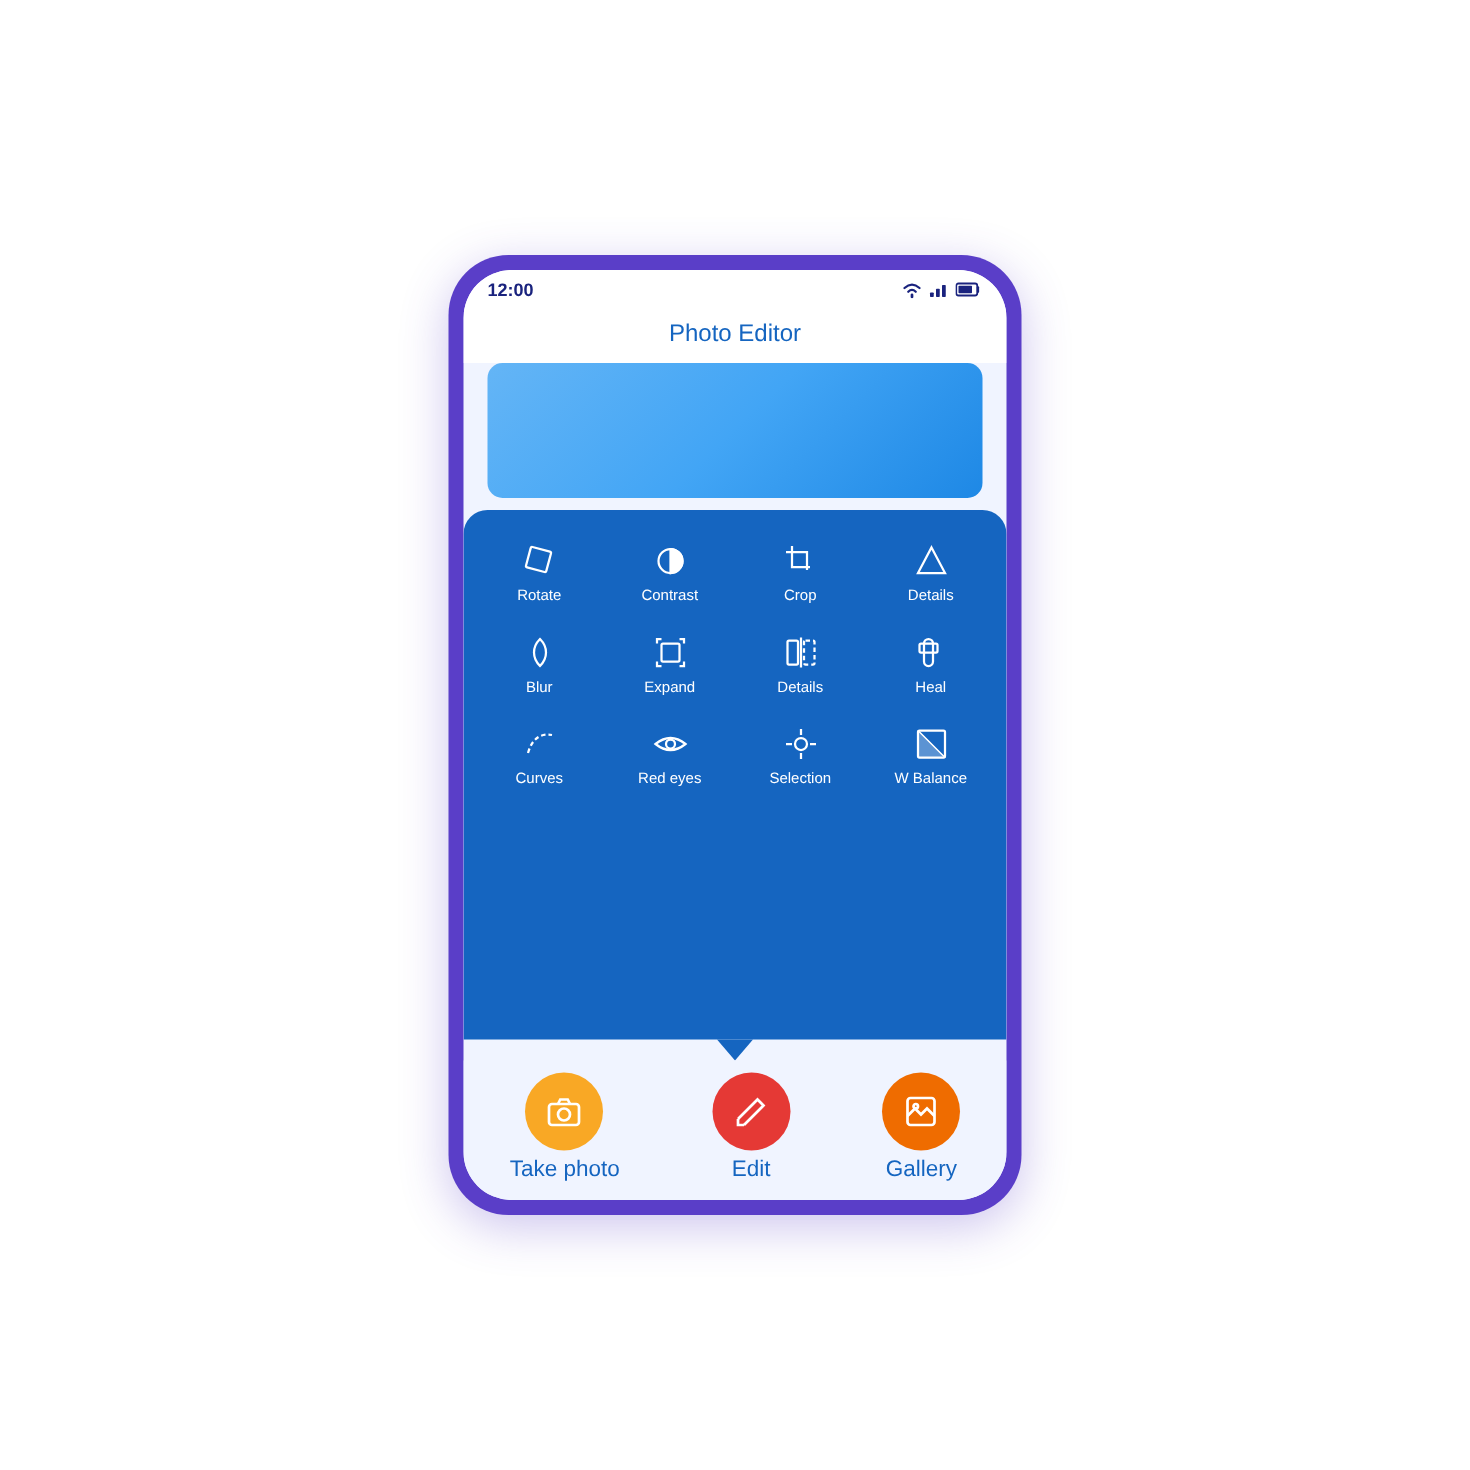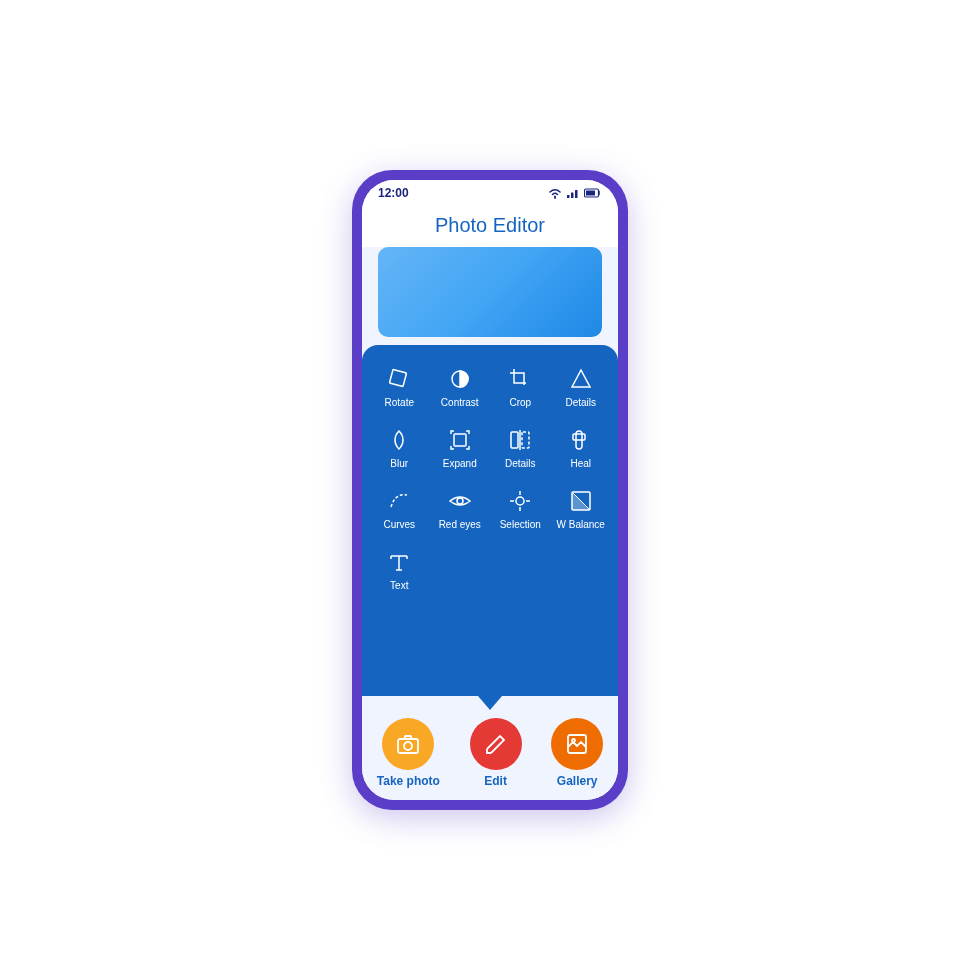--- a/index.html
+++ b/index.html
@@ -7,21 +7,21 @@
       background: #fff;
       display: flex;
       justify-content: center;
       align-items: center;
       width: 980px;
       height: 980px;
       font-family: 'Segoe UI', Arial, sans-serif;
     }
 
     .phone-outer {
-      width: 276px;
+      width: 382px;
       height: 640px;
       background: #5a3ec8;
       border-radius: 40px;
       padding: 10px;
       box-shadow: 0 8px 32px rgba(90,62,200,0.3);
       position: relative;
     }
 
     .phone-inner {
       width: 100%;
@@ -57,21 +57,21 @@
     
     .app-header {
       background: #fff;
       text-align: center;
       padding: 8px 0 10px;
       flex-shrink: 0;
     }
 
     .app-title {
       color: #1565c0;
-      font-size: 20px;
+      font-size: 16px;
       font-weight: 500;
     }
 
     
     .image-preview {
       background: linear-gradient(135deg, #64b5f6 0%, #42a5f5 50%, #1e88e5 100%);
       height: 90px;
       margin: 0 16px;
       border-radius: 10px;
       flex-shrink: 0;
@@ -160,23 +160,23 @@
       font-size: 22px;
       color: #fff;
       margin-bottom: 4px;
     }
 
     .btn-camera { background: #f9a825; }
     .btn-edit { background: #e53935; }
     .btn-gallery { background: #ef6c00; }
 
     .bottom-label {
-      font-size: 12px;
+      font-size: 15px;
       color: #1565c0;
-      font-weight: 700;
+      font-weight: 400;
     }
 
     
     .tool-svg {
       width: 24px;
       height: 24px;
       stroke: white;
       stroke-width: 1.5;
       fill: none;
     }
@@ -341,32 +341,20 @@
               <rect x="3" y="3" width="18" height="18" rx="1"></rect>
               <path d="M3 3 L21 21" fill="white" stroke="white" stroke-width="1"></path>
               <path d="M3 3 L21 21" fill="none" stroke="white" stroke-width="0.5"></path>
               <polygon points="3,3 3,21 21,21" fill="rgba(255,255,255,0.3)" stroke="none"></polygon>
             </svg>
           </div>
           <span class="tool-label">W Balance</span>
         </div>
 
 
-        <div class="tool-item">
-          <div class="tool-icon">
-            <svg class="tool-svg" viewBox="0 0 24 24">
-              <path d="M4 6 L20 6"></path>
-              <path d="M12 6 L12 20"></path>
-              <path d="M4 6 L4 9"></path>
-              <path d="M20 6 L20 9"></path>
-              <path d="M9 20 L15 20"></path>
-            </svg>
-          </div>
-          <span class="tool-label">Text</span>
-        </div>
 
       </div>
     </div>
 
     <div class="panel-arrow"></div>
 
     <div class="bottom-bar">
 
       <div class="bottom-item">
         <div class="bottom-btn btn-camera">

